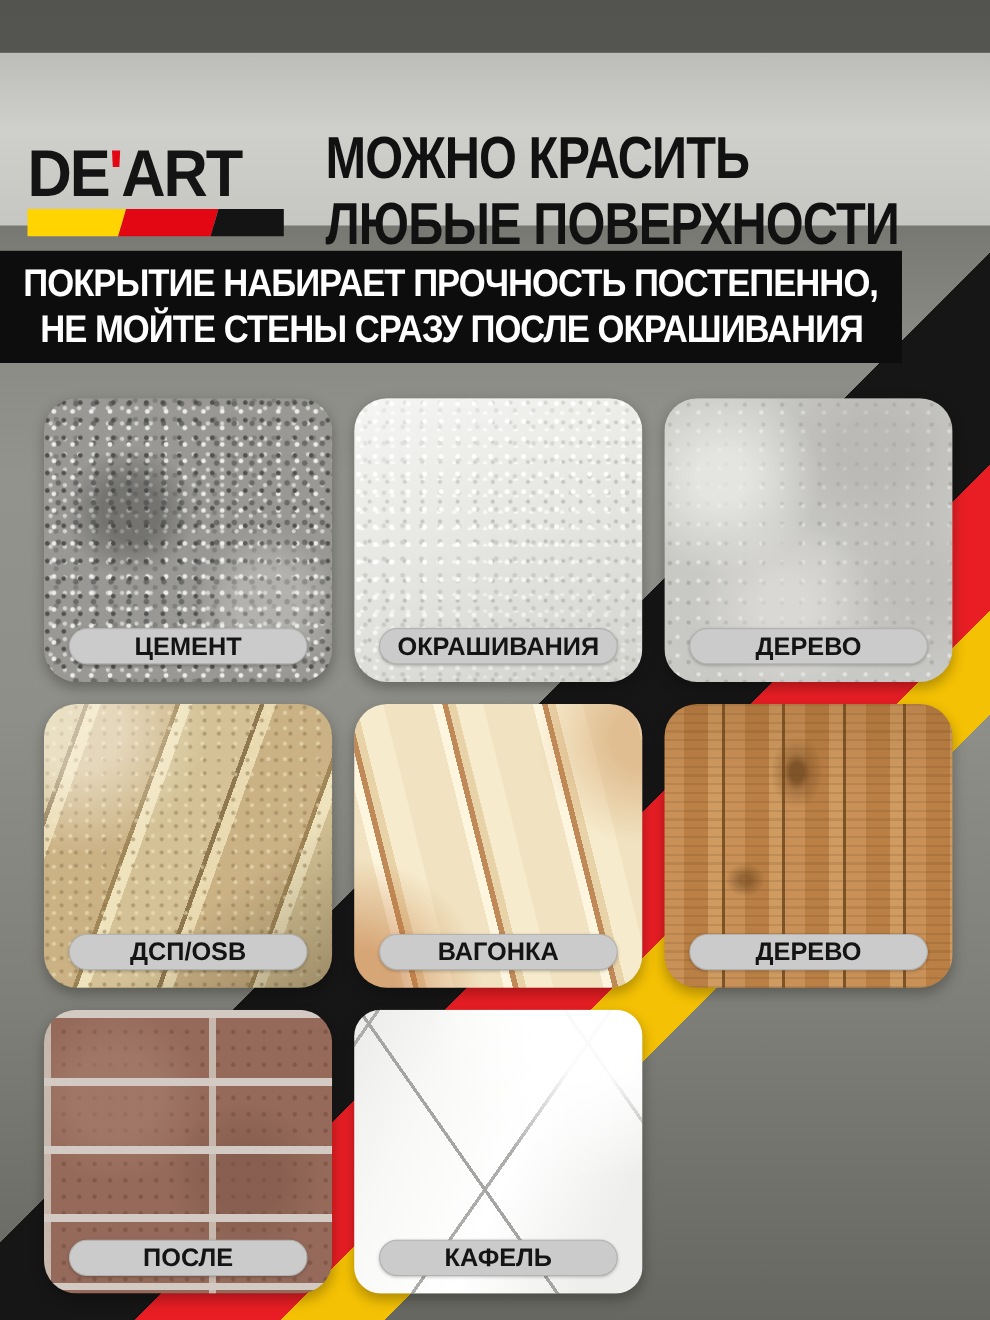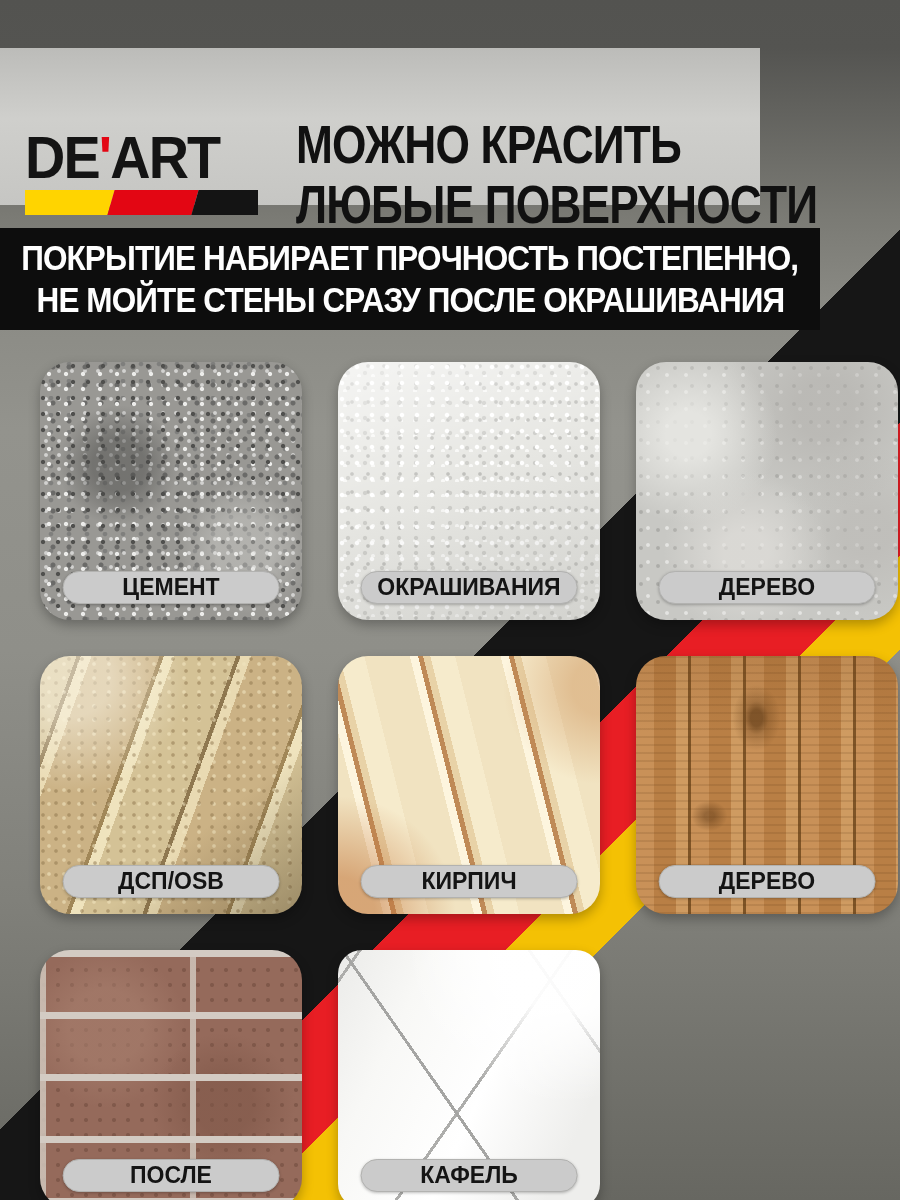--- a/index.html
+++ b/index.html
@@ -12,21 +12,21 @@
 
   
   #ribbon{background:linear-gradient(135deg,
           rgba(0,0,0,0) 0px,rgba(0,0,0,0) 799px,
           #161616 799px,#161616 935px,
           #e81e24 935px,#e81e24 1029px,
           #f4c104 1029px,#f4c104 1096px,
           rgba(0,0,0,0) 1096px);}
 
   
-  #header-panel{position:absolute;left:0;top:48px;width:760px;height:157px;
+  #header-panel{position:absolute;left:0;top:48px;width:900px;height:157px;
         background:linear-gradient(180deg,#bcbcb9 0,#cfcfcc 45%,#c6c6c3 100%);}
 
   #logo{position:absolute;left:25px;top:80px;width:240px;}
   #logo .wordmark{font-size:60px;font-weight:800;letter-spacing:-2px;line-height:1;
         color:#141414;transform:scaleX(.93);transform-origin:left top;white-space:nowrap;}
   #logo .wordmark .apos{color:#e30613;}
   #flag-bar{position:absolute;left:0;top:62px;width:233px;height:25px;overflow:hidden;}
   #flag-bar .seg{position:absolute;top:0;height:25px;transform:skewX(-16deg);}
   #flag-bar .seg.y{left:-8px;width:94px;background:#ffd400;}
   #flag-bar .seg.r{left:86px;width:84px;background:#e30613;}
@@ -37,21 +37,21 @@
         transform:scaleX(.82);transform-origin:left top;white-space:nowrap;}
 
   
   #notice{position:absolute;left:0;top:228px;width:820px;height:102px;background:#0d0d0d;
         display:flex;flex-direction:column;align-items:center;justify-content:center;}
   #notice .line{color:#fefefe;font-size:35px;font-weight:700;line-height:42px;
         letter-spacing:-1px;transform:scaleX(.9);white-space:nowrap;}
 
   
   #grid{position:absolute;left:40px;top:362px;width:826px;height:814px;
-        display:grid;grid-template-columns:repeat(3,262px);grid-auto-rows:258px;gap:36px;}
+        display:grid;grid-template-columns:repeat(3,262px);grid-auto-rows:258px;gap:20px;}
   .tile{position:relative;border-radius:30px;overflow:hidden;
         box-shadow:0 5px 12px rgba(0,0,0,.28);}
   .pill{position:absolute;left:50%;bottom:16px;transform:translateX(-50%);
         width:82%;height:31px;background:#cbcbcb;border:1px solid #b2b2b0;
         border-radius:17px;display:flex;align-items:center;justify-content:center;
         box-shadow:0 1px 3px rgba(0,0,0,.25);}
   .pill span{font-size:23px;font-weight:700;color:#141414;letter-spacing:0;white-space:nowrap;}
 
   
   .tex-cement{background-color:#999894;background-image:
@@ -167,21 +167,21 @@
       <span>ДЕРЕВО</span>
     </div>
   </div>
   <div class="tile tex-dsp">
     <div class="pill">
       <span>ДСП/OSB</span>
     </div>
   </div>
   <div class="tile tex-vagonka">
     <div class="pill">
-      <span>КИРПИЧ</span>
+      <span>ВАГОНКА</span>
     </div>
   </div>
   <div class="tile tex-wood">
     <div class="pill">
       <span>ДЕРЕВО</span>
     </div>
   </div>
   <div class="tile tex-brick">
     <div class="pill">
       <span>ПОСЛЕ</span>

